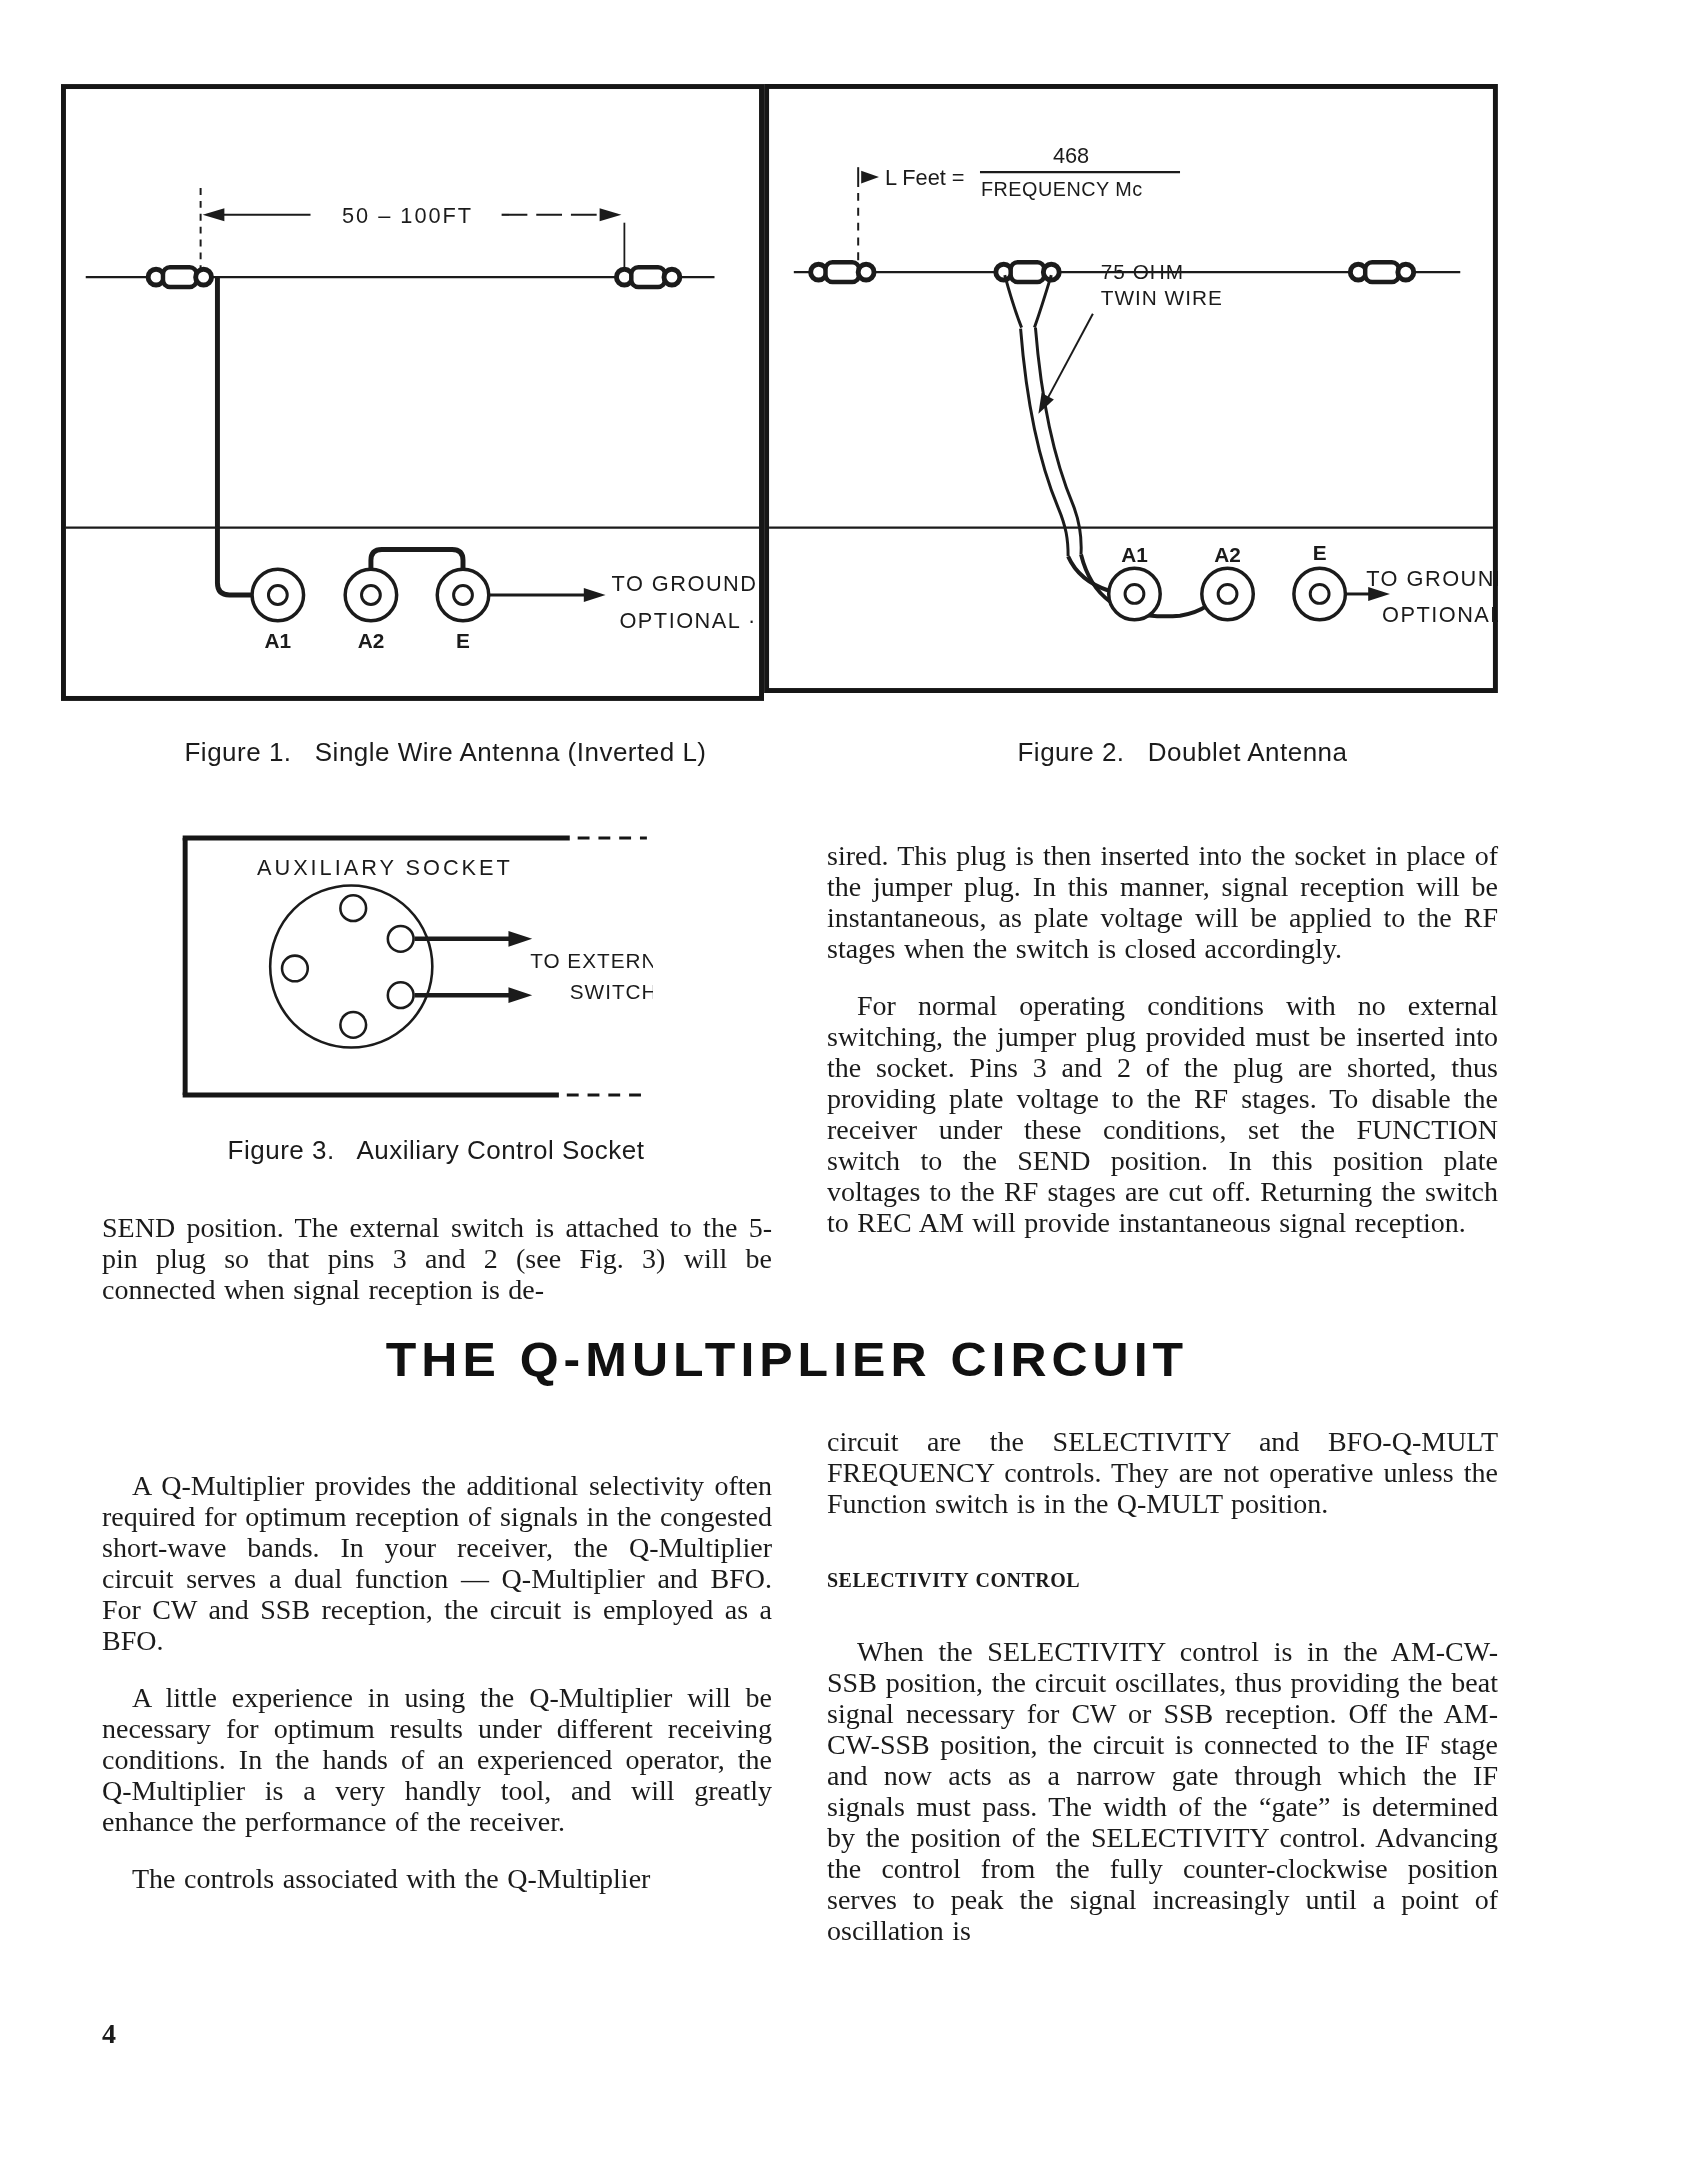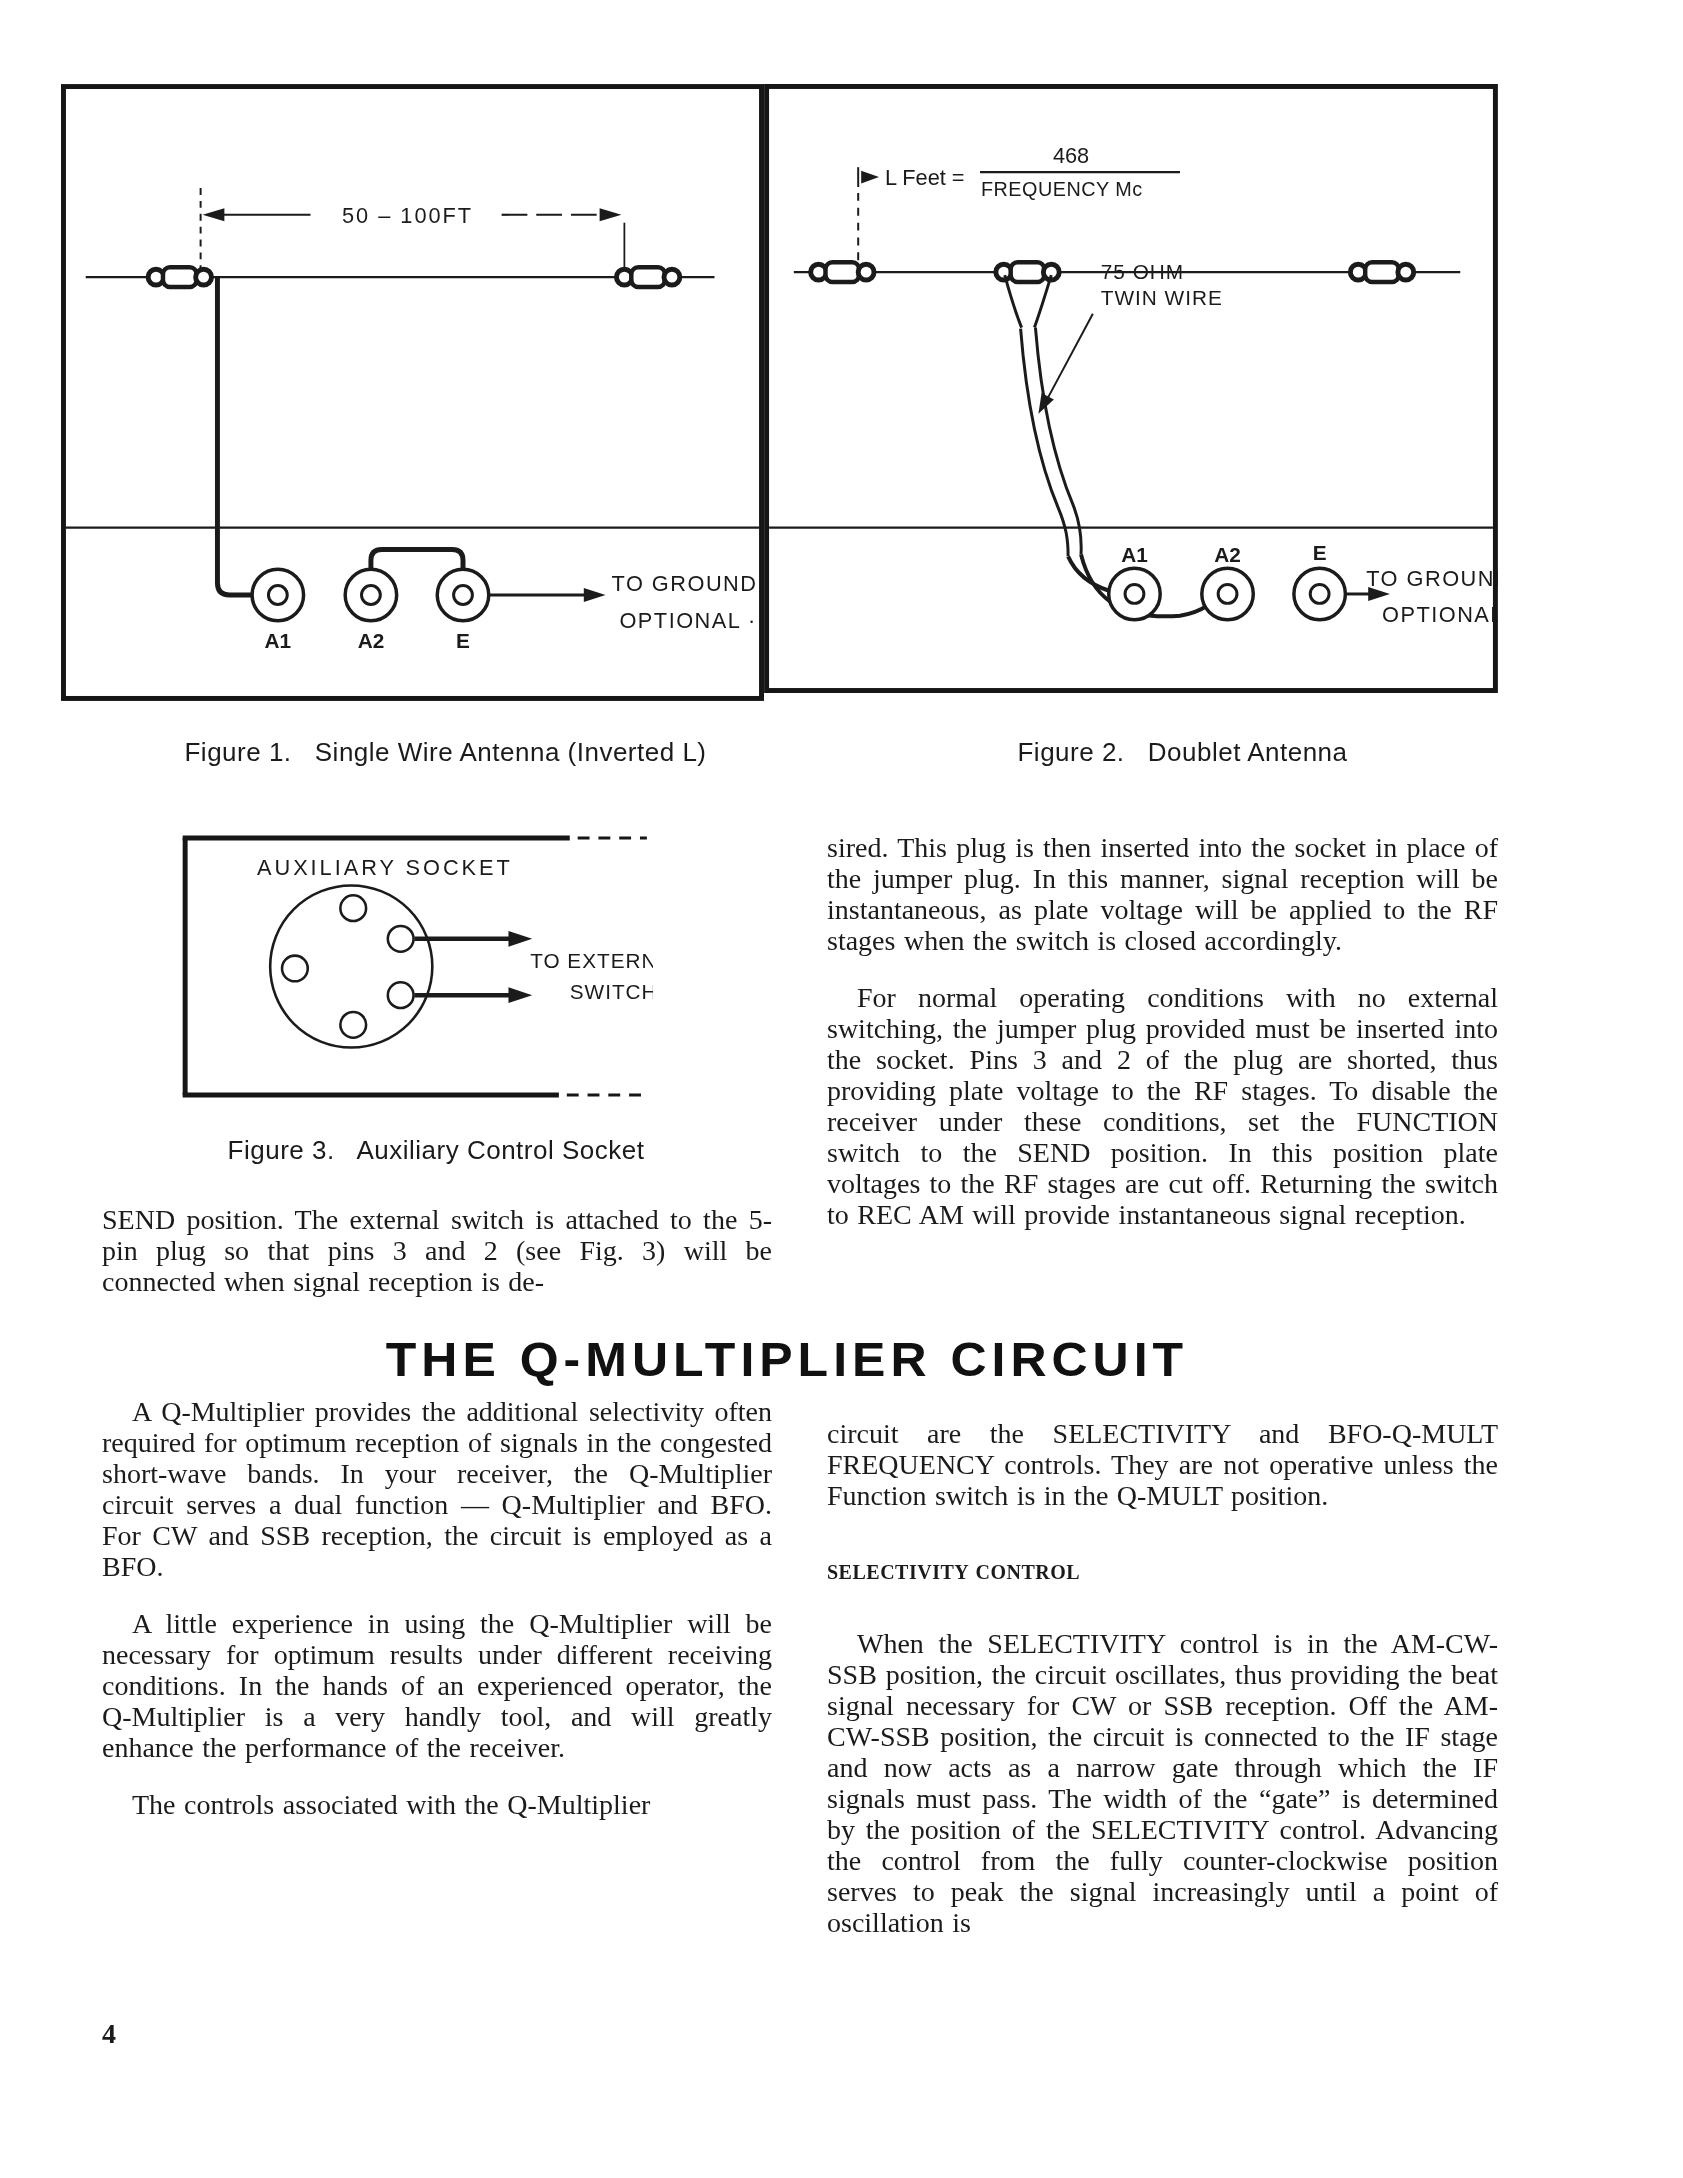--- a/index.html
+++ b/index.html
@@ -23,21 +23,21 @@
     color:#1b1b1b;
     margin-top:18px;
   }
   .col{
     position:absolute;
     font-size:28px;
     line-height:31px;
     text-align:justify;
     word-spacing:1.5px;
   }
-  .col p{margin:4px 0 26px 0;}
+  .col p{margin:12px 0 26px 0;}
   .col p.indent{text-indent:30px;}
   .heading{
     position:absolute;
     font-family:"Liberation Sans", sans-serif;
     font-weight:bold;
     font-size:50px;
     letter-spacing:5px;
     text-align:center;
     transform:scaleY(0.97);
     color:#111;
@@ -185,21 +185,21 @@
     <p>SEND position.  The external switch is attached to the 5-pin plug so that pins 3 and 2 (see Fig. 3) will be connected when signal reception is de-</p>
   </div>
 
   <div class="col" style="left:827px;top:828px;width:671px;">
     <p>sired.  This plug is then inserted into the socket in place of the jumper plug.  In this manner, signal reception will be instantaneous, as plate voltage will be applied to the RF stages when the switch is closed accordingly.</p>
     <p class="indent">For normal operating conditions with no external switching, the jumper plug provided must be inserted into the socket.  Pins 3 and 2 of the plug are shorted, thus providing plate voltage to the RF stages.  To disable the receiver under these conditions, set the FUNCTION switch to the SEND position.  In this position plate voltages to the RF stages are cut off.  Returning the switch to REC AM will provide instantaneous signal reception.</p>
   </div>
 
   <div class="heading" style="left:99px;top:1331px;width:1376px;">THE Q-MULTIPLIER CIRCUIT</div>
 
-  <div class="col" style="left:102px;top:1392px;width:670px;">
+  <div class="col" style="left:102px;top:1458px;width:670px;">
     <p class="indent">A Q-Multiplier provides the additional selectivity often required for optimum reception of signals in the congested short-wave bands.  In your receiver, the Q-Multiplier circuit serves a dual function — Q-Multiplier and BFO.  For CW and SSB reception, the circuit is employed as a BFO.</p>
     <p class="indent">A little experience in using the Q-Multiplier will be necessary for optimum results under different receiving conditions.  In the hands of an experienced operator, the Q-Multiplier is a very handly tool, and will greatly enhance the performance of the receiver.</p>
     <p class="indent">The controls associated with the Q-Multiplier</p>
   </div>
 
   <div class="col" style="left:827px;top:1414px;width:671px;">
     <p>circuit are the SELECTIVITY and BFO-Q-MULT FREQUENCY controls.  They are not operative unless the Function switch is in the Q-MULT position.</p>
     <p class="subheading">SELECTIVITY CONTROL</p>
     <p class="indent">When the SELECTIVITY control is in the AM-CW-SSB position, the circuit oscillates, thus providing the beat signal necessary for CW or SSB reception.  Off the AM-CW-SSB position, the circuit is connected to the IF stage and now acts as a narrow gate through which the IF signals must pass.  The width of the “gate” is determined by the position of the SELECTIVITY control.  Advancing the control from the fully counter-clockwise position serves to peak the signal increasingly until a point of oscillation is</p>
   </div>

